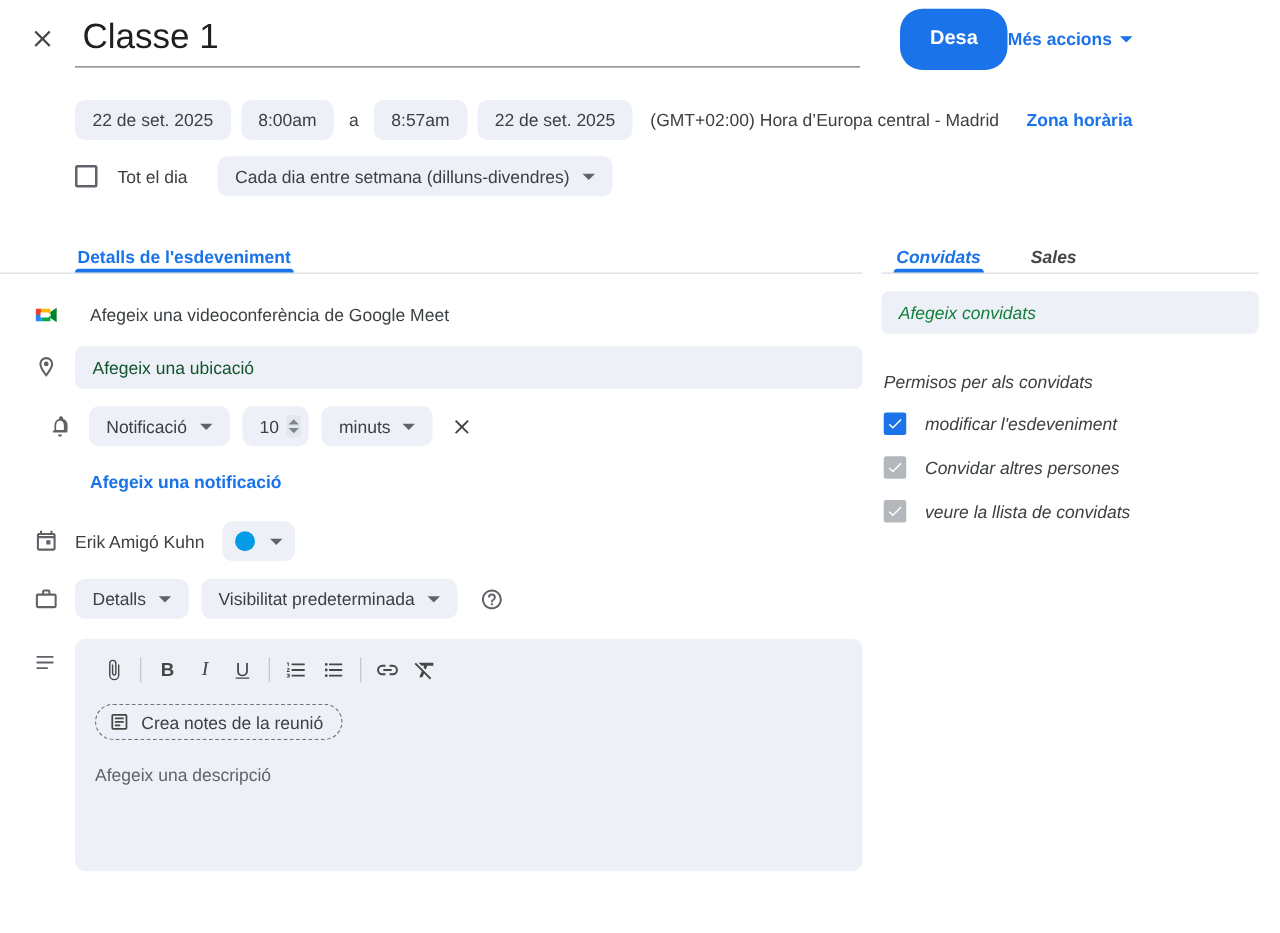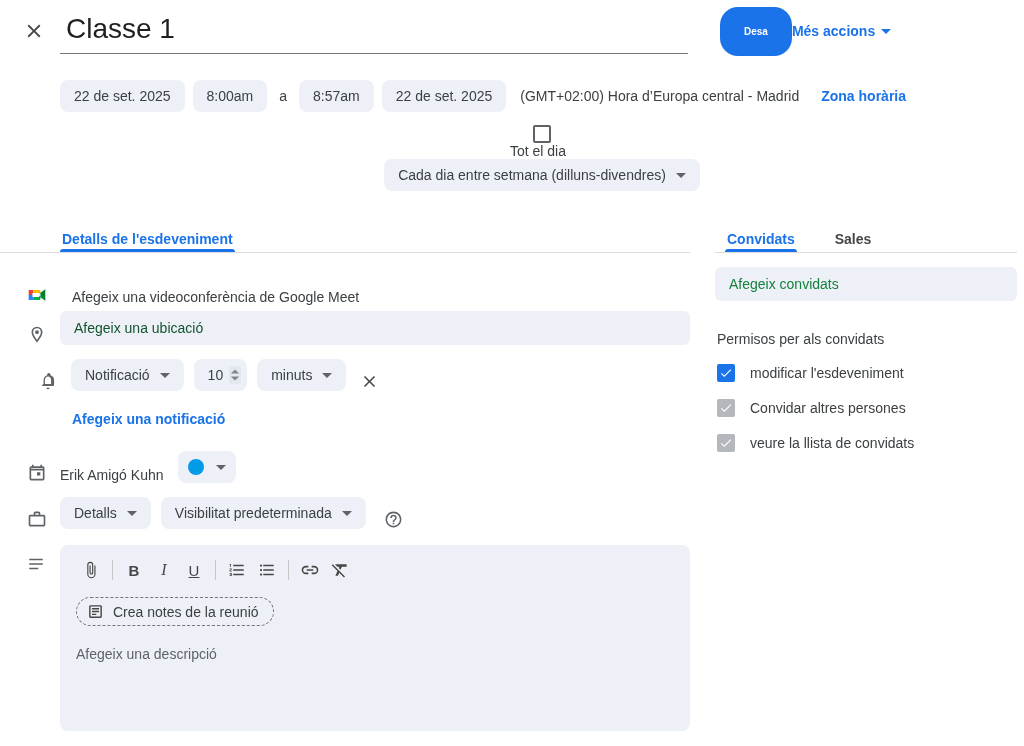--- a/index.html
+++ b/index.html
@@ -8,56 +8,56 @@
   svg { display:block; }
 
   
   .header { display:flex; align-items:center; height:62px; padding:0 24px 0 14px; }
   .icon-btn { width:40px; height:40px; border:none; background:transparent; display:flex;
     align-items:center; justify-content:center; cursor:pointer; border-radius:50%; flex:none; }
   .title-wrap { width:628px; margin-left:6px; border-bottom:1px solid #747775; padding:4px 0 8px 6px; }
   .title-input { border:none; outline:none; width:100%; font-size:28px; color:#1f1f1f;
     font-family:"Liberation Sans","DejaVu Sans",sans-serif; background:transparent; }
   .save-btn { margin-left:32px; height:49px; padding:0 24px; border:none; border-radius:18px;
-    background:#1a73e8; color:#fff; font-size:10px; font-weight:bold; cursor:pointer; }
+    background:#1a73e8; color:#fff; font-size:16px; font-weight:bold; cursor:pointer; }
   .more-actions { display:flex; align-items:center; gap:6px; color:#1a73e8;
     font-weight:bold; cursor:pointer; }
 
   
   .chip { background:#edf1f7; border-radius:8px; height:32px; display:inline-flex;
     align-items:center; padding:0 14px; color:#3c4043; white-space:nowrap; cursor:pointer; }
   .chip .caret { margin-left:10px; }
   .link { color:#1a73e8; font-weight:bold; cursor:pointer; }
   .caret { width:0; height:0; border-left:5px solid transparent; border-right:5px solid transparent;
     border-top:5px solid #5f6368; }
   .caret.blue { border-top-color:#1a73e8; }
 
   
   .dt-row { margin:18px 0 0 60px; display:flex; align-items:center; gap:8px; }
   .sep-a { padding:0 4px; }
   .tz-text { margin-left:6px; white-space:nowrap; }
   .tz-link { margin-left:14px; }
-  .allday-row { margin:13px 0 0 60px; display:flex; align-items:center;flex-direction:column; }
+  .allday-row { margin:13px 0 0 60px; display:flex; align-items:center; }
   .cbx { width:18px; height:18px; border:2px solid #5f6368; border-radius:2px; background:#fff; cursor:pointer; flex:none; }
   .allday-label { margin-left:16px; margin-right:24px; }
 
   
   .main { display:flex; margin-top:30px; }
   .col-left { width:690px; flex:none; }
-  .col-right { width:302px; flex:none; margin-left:25px; }
+  .col-right { width:302px; flex:none; margin-left:15px;font-style:italic; }
 
   .tabbar { display:flex; border-bottom:1px solid #dadce0; }
   .col-left .tabbar { padding-left:60px; gap:36px; }
   .col-right .tabbar { padding-left:10px; gap:36px; }
   .tab { position:relative; padding:10px 2px 5px; font-weight:bold; color:#444746; cursor:pointer; }
   .tab.active { color:#1a73e8; }
   .tab.active::after { content:""; position:absolute; left:0; right:0; bottom:0; height:3px;
     background:#1a73e8; border-radius:3px 3px 0 0; }
 
-  .frow { display:flex; align-items:flex-end; }
+  .frow { display:flex; align-items:center; }
   .rail { width:60px; flex:none; padding-left:27px; }
   .rail svg { color:#5f6368; }
 
   .meet-row { margin-top:14px; height:38px; cursor:pointer; }
   .meet-label { margin-left:12px; }
 
   .input-box { flex:1; background:#edf1f7; border-radius:6px; height:34px; display:flex;
     align-items:center; padding:0 14px; color:#14532d; cursor:text; }
   .loc-row { margin-top:6px; }
 

